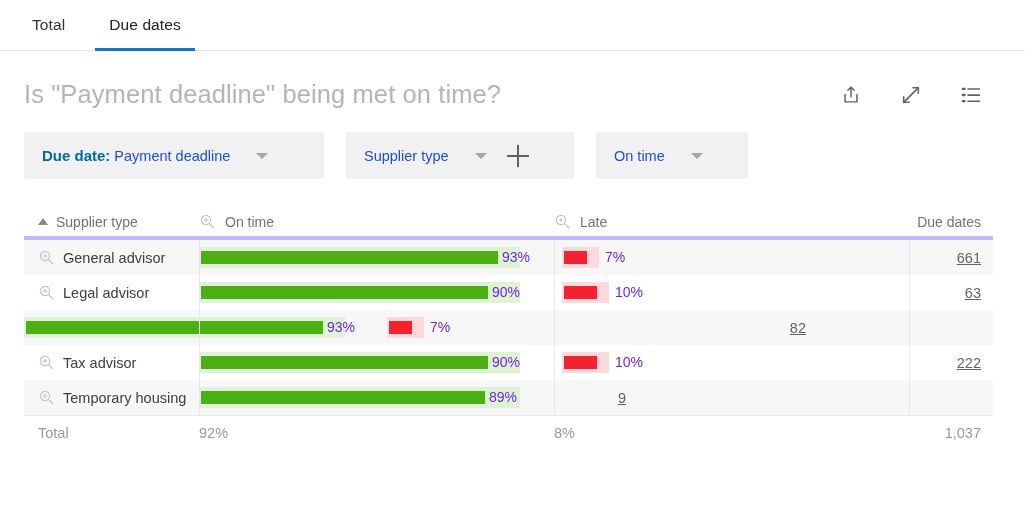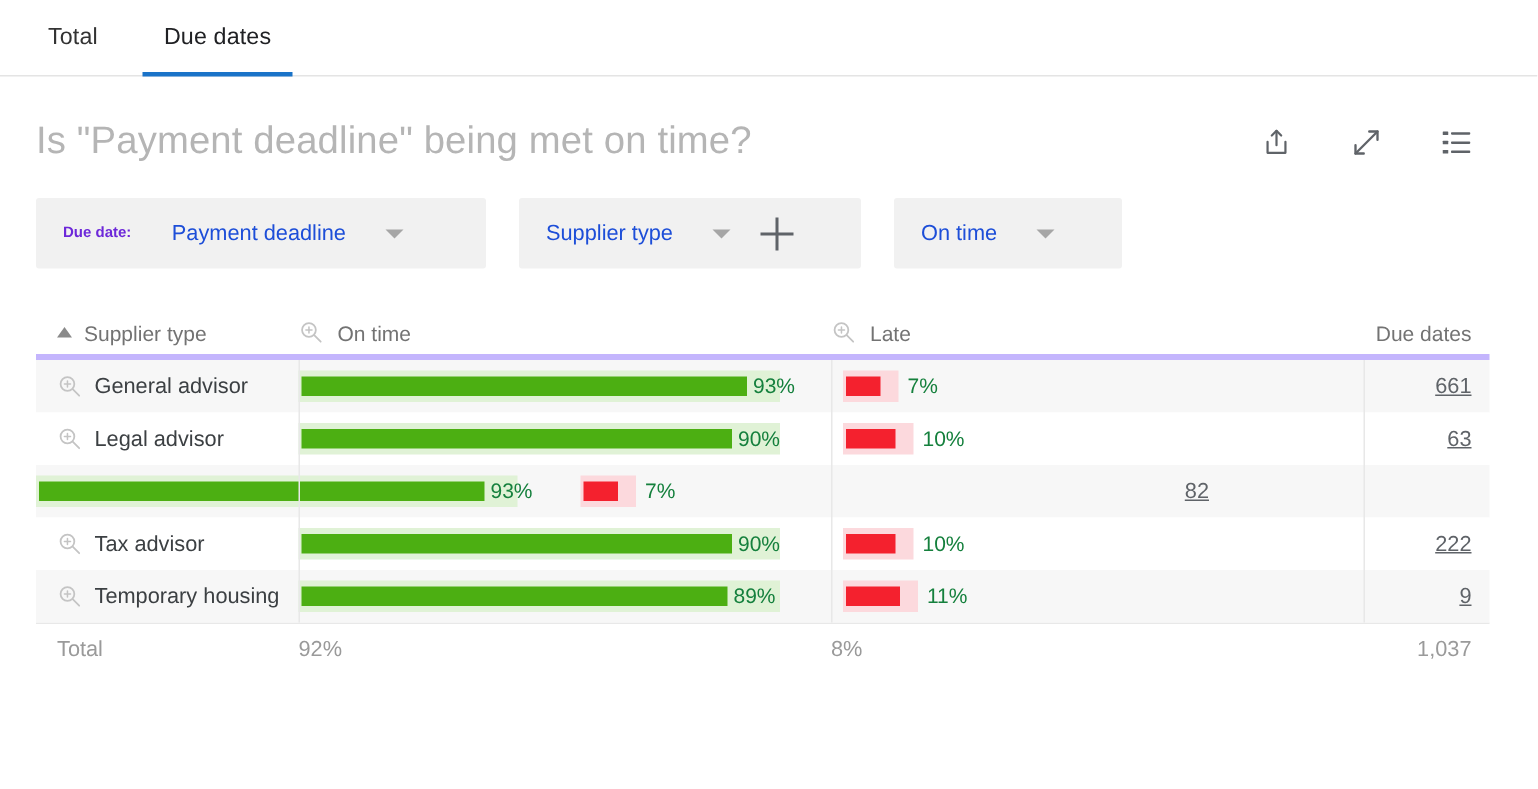--- a/index.html
+++ b/index.html
@@ -87,24 +87,24 @@
     background: #f1f1f1;
     border-radius: 2px;
     height: 47px;
     display: flex;
     align-items: center;
     padding: 0 18px;
     box-sizing: border-box;
     cursor: pointer;
   }
   .chip-label {
-    font-size: 10px;
+    font-size: 15px;
     font-weight: bold;
-    color: #6d28d9;
-    margin-right: 27px;
+    color: #0369a1;
+    margin-right: 4px;
     white-space: nowrap;
   }
   .chip-value {
     font-size: 14.5px;
     color: #1d4ed8;
     white-space: nowrap;
   }
   .caret {
     margin-left: 26px;
     width: 0; height: 0;
@@ -195,21 +195,21 @@
     position: absolute;
     left: 0;
     height: 13px;
     top: 4px;
   }
   .fill.green { background: #4caf12; }
   .fill.red   { background: #f4212e; }
   .pct {
     position: absolute;
     font-size: 14px;
-    color: #15803d;
+    color: #6d28d9;
     white-space: nowrap;
     line-height: 21px;
     top: 0;
   }
 
   .cell-due {
     width: 84px;
     display:flex; align-items:center; justify-content:flex-end;
     padding-right: 12px;
     box-sizing: border-box;
@@ -442,26 +442,20 @@
               </svg>
             </span>
             <span>Temporary housing</span>
           </div>
           <div class="cell-bar">
             <div class="track green" style="width:321px;">
               <div class="fill green" style="left:2px;width:284px;"></div>
               <span class="pct" style="left:290px;">89%</span>
             </div>
           </div>
-          <div class="cell-bar" style="padding-left:8px;">
-            <div class="track red" style="width:50px;">
-              <div class="fill red" style="left:2px;width:36px;"></div>
-              <span class="pct" style="left:56px;">11%</span>
-            </div>
-          </div>
           <div class="cell-due">9</div>
         </div>
         <div class="vdiv" style="left: 175px;"></div>
         <div class="vdiv" style="left: 530px;"></div>
         <div class="vdiv" style="left: 885px;"></div>
       </div>
 
     <div class="totalrow">
       <div class="total-supplier">Total</div>
       <div class="total-ontime" style="padding-left:0;">92%</div>

